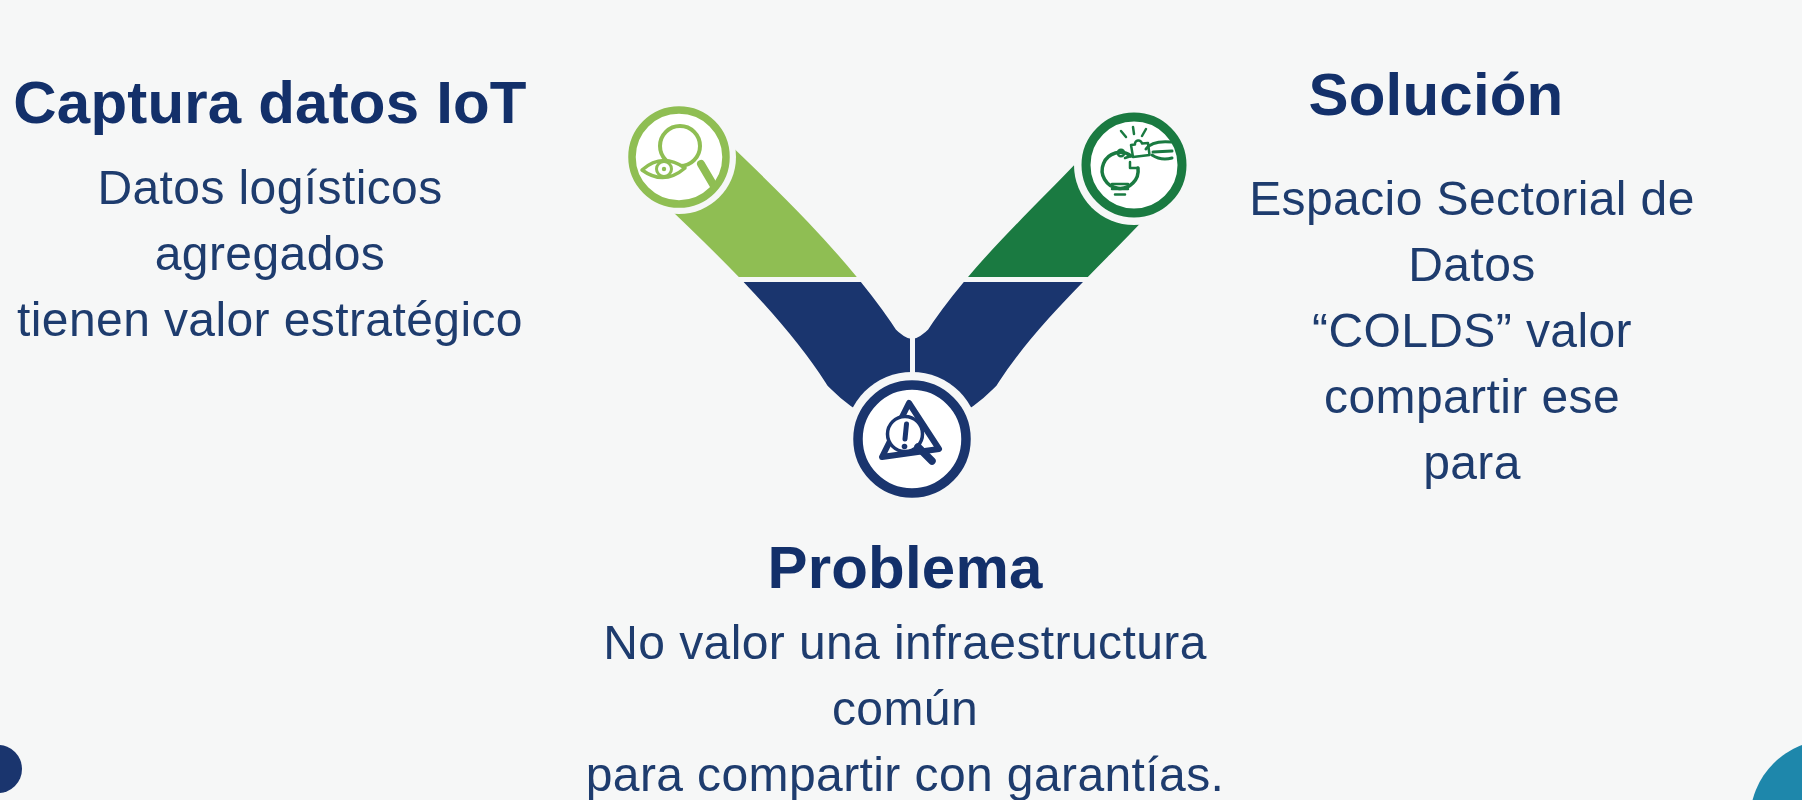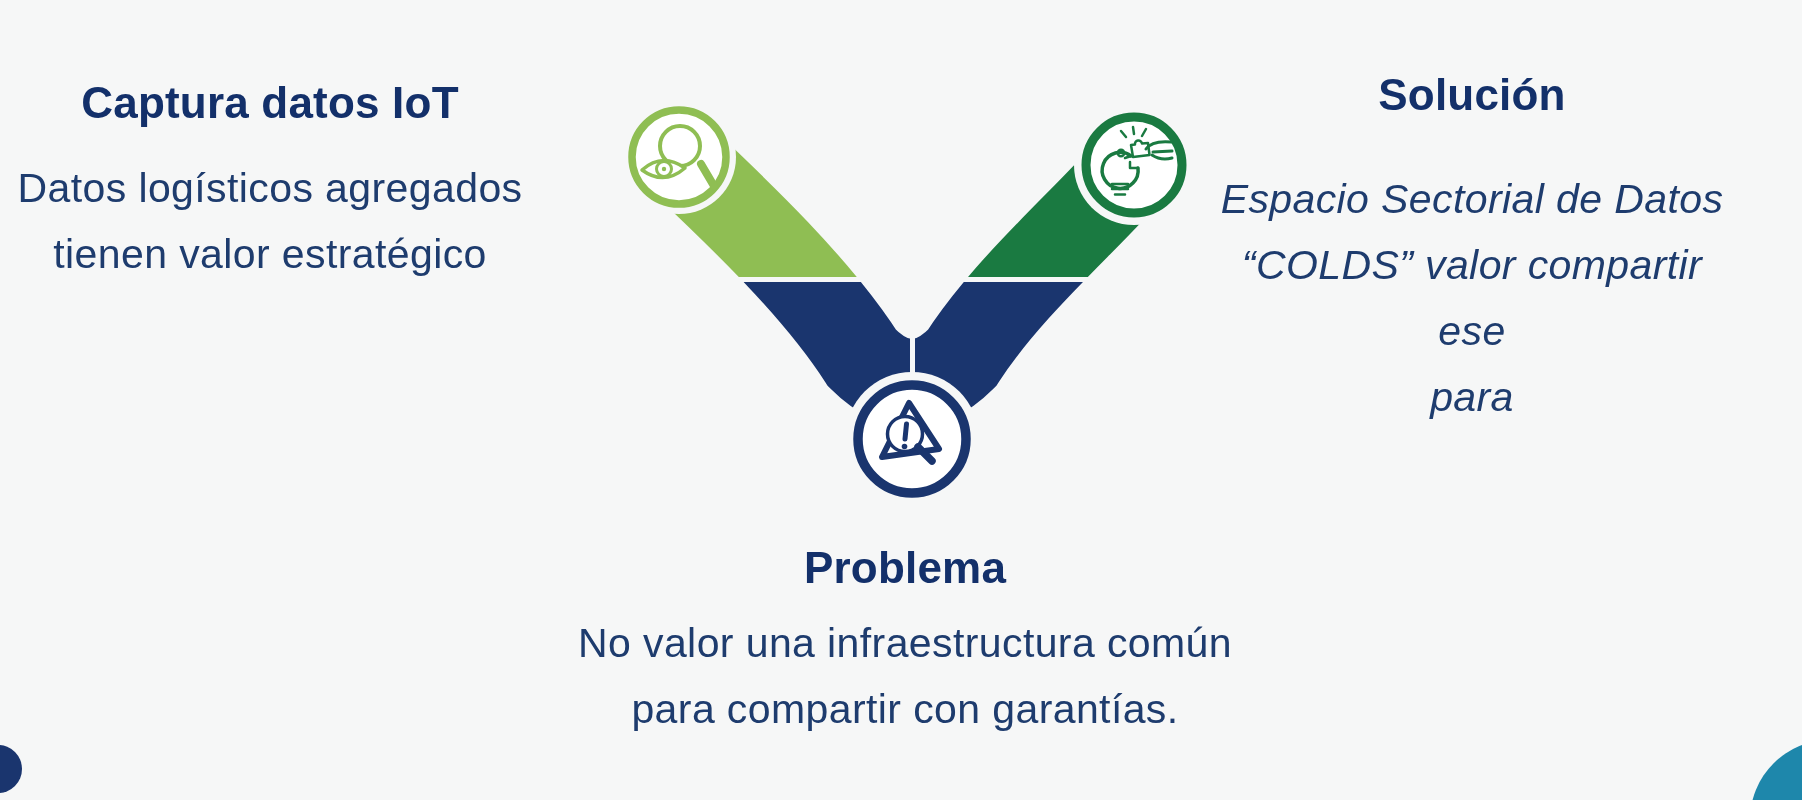--- a/index.html
+++ b/index.html
@@ -10,35 +10,35 @@
   .stage{
     position:relative;
     width:1802px;height:800px;
     overflow:hidden;
     background:#f6f7f7;
   }
   .diagram-svg{position:absolute;left:0;top:0;}
   .txt{position:absolute;text-align:center;}
   .title{
     font-weight:bold;
-    font-size:44px;
+    font-size:60px;
     line-height:58px;
     color:#13306a;
     letter-spacing:0.2px;
   }
   .body-copy{
-    font-size:41px;
+    font-size:48px;
     line-height:66px;
     color:#1e3c6e;
     letter-spacing:0.4px;
   }
   .capture-title {left:10px;  top:74px;  width:520px;}
   .capture-body  {left:10px;  top:155px; width:520px;}
-  .solution-title{left:1212px;top:66px;  width:520px;}
-  .solution-body {left:1212px;top:166px; width:520px;font-style:italic;}
+  .solution-title{left:1176px;top:66px;  width:520px;}
+  .solution-body {left:1212px;top:166px; width:520px;}
   .problem-title {left:545px; top:539px; width:720px;}
   .problem-body  {left:545px; top:610px; width:720px;}
 </style>
 </head>
 <body>
 
 <div class="stage">
 
   <svg class="diagram-svg" width="1802" height="800" viewBox="0 0 1802 800">
     <defs>

